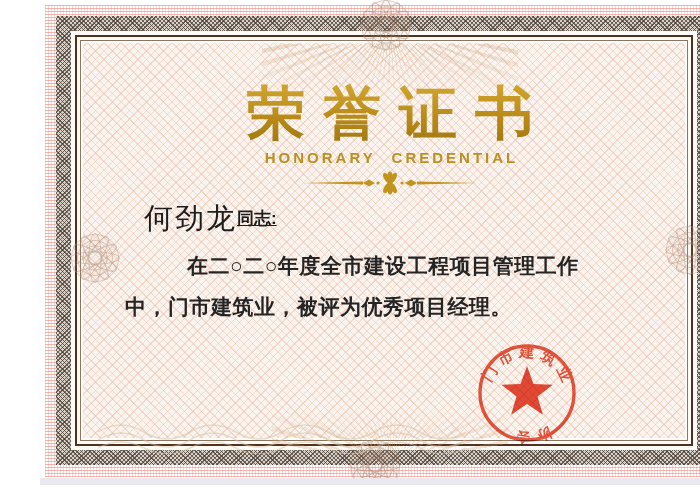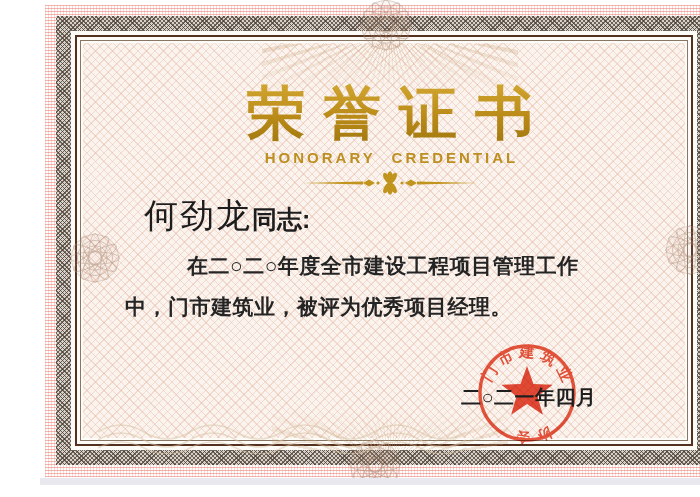--- a/index.html
+++ b/index.html
@@ -79,25 +79,25 @@
     font-family:Liberation Sans, sans-serif;
     font-size:15px;font-weight:bold;letter-spacing:3px;word-spacing:9px;
     color:#bd8f20;padding-left:3px;box-sizing:border-box;
   }
   .divider{position:absolute;left:260px;top:171px;width:180px;height:24px;}
   .recipient{
     position:absolute;left:104px;top:200px;display:flex;align-items:flex-end;
     color:#1d1d1d;
   }
   .recipient .r-name{
-    font-family:Liberation Mono, monospace;
-    font-size:34px;font-weight:400;line-height:36px;letter-spacing:2px;
+    font-family:Liberation Serif, serif;
+    font-size:29px;font-weight:400;line-height:36px;letter-spacing:2px;
   }
   .recipient .r-suffix{
-    font-size:25px;font-weight:bold;line-height:30px;margin-bottom:2px;
+    font-size:17px;font-weight:bold;line-height:30px;margin-bottom:2px;text-decoration:underline;
   }
   .body-text{
     position:absolute;left:85px;top:246px;width:520px;
     font-size:21px;font-weight:bold;color:#242424;letter-spacing:.5px;
   }
   .body-text .line{height:40.5px;line-height:40.5px;white-space:nowrap;}
   .body-text .indent{padding-left:62px;}
   .date{
     position:absolute;left:421px;top:384px;z-index:6;
     font-size:20px;font-weight:bold;letter-spacing:0.5px;color:#1e1e1e;
@@ -181,21 +181,20 @@
   <div class="recipient">
     <span class="r-name">何劲龙</span>
     <span class="r-suffix">同志:</span>
   </div>
 
   <div class="body-text">
     <div class="line indent">在二○二○年度全市建设工程项目管理工作</div>
     <div class="line">中，门市建筑业，被评为优秀项目经理。</div>
   </div>
 
-  <div class="date">二○二一年四月</div>
 
   <svg class="seal" width="120" height="120" viewBox="0 0 120 120">
     <defs>
       <path id="seal-arc-top" d="M 22 62 A 38 38 0 0 1 98 62" fill="none"></path>
       <path id="seal-arc-bottom" d="M 98 62 A 38 38 0 0 1 22 62" fill="none"></path>
     </defs>
     <circle cx="60" cy="60" r="47" fill="none" stroke="#e5492f" stroke-width="3.4"></circle>
     <polygon fill="#e23c26" points="60,33 66.5,51.1 85.7,51.7 70.5,63.4 75.9,81.8 60,71 44.1,81.8 49.5,63.4 34.3,51.7 53.5,51.1"></polygon>
     <text font-size="15" font-weight="bold" fill="#e5492f" letter-spacing="5" font-family="Liberation Sans, DejaVu Sans, sans-serif">
       <textPath href="#seal-arc-top" startOffset="10%">门市建筑业</textPath>

